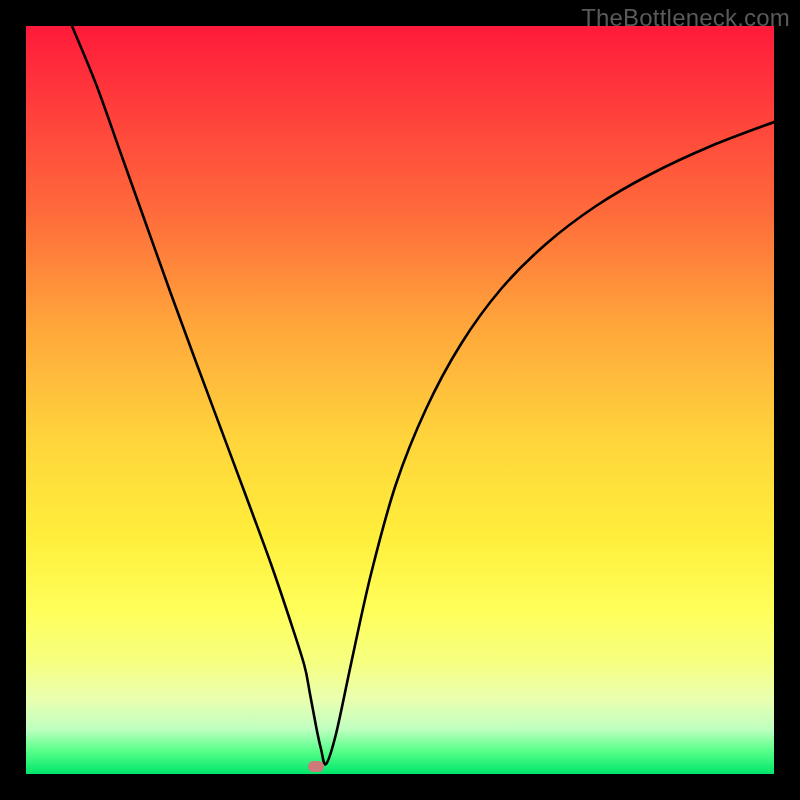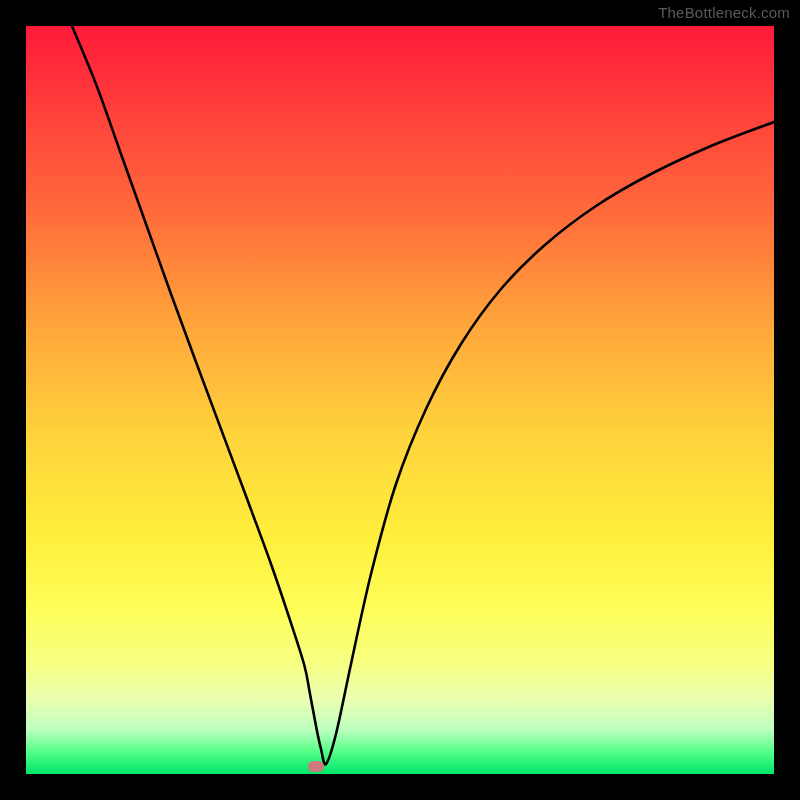--- a/index.html
+++ b/index.html
@@ -29,21 +29,21 @@
       #eaffb0 90%,
       #bfffc0 94%,
       #55ff88 97%,
       #00e56b 100%);
   }
   .watermark {
     position: absolute;
     top: 4px;
     right: 10px;
     color: #5a5a5a;
-    font-size: 15px;
+    font-size: 24px;
     font-weight: 500;
     letter-spacing: 0.2px;
   }
   svg.curve {
     position: absolute;
     left: 0;
     top: 0;
     width: 748px;
     height: 748px;
   }

